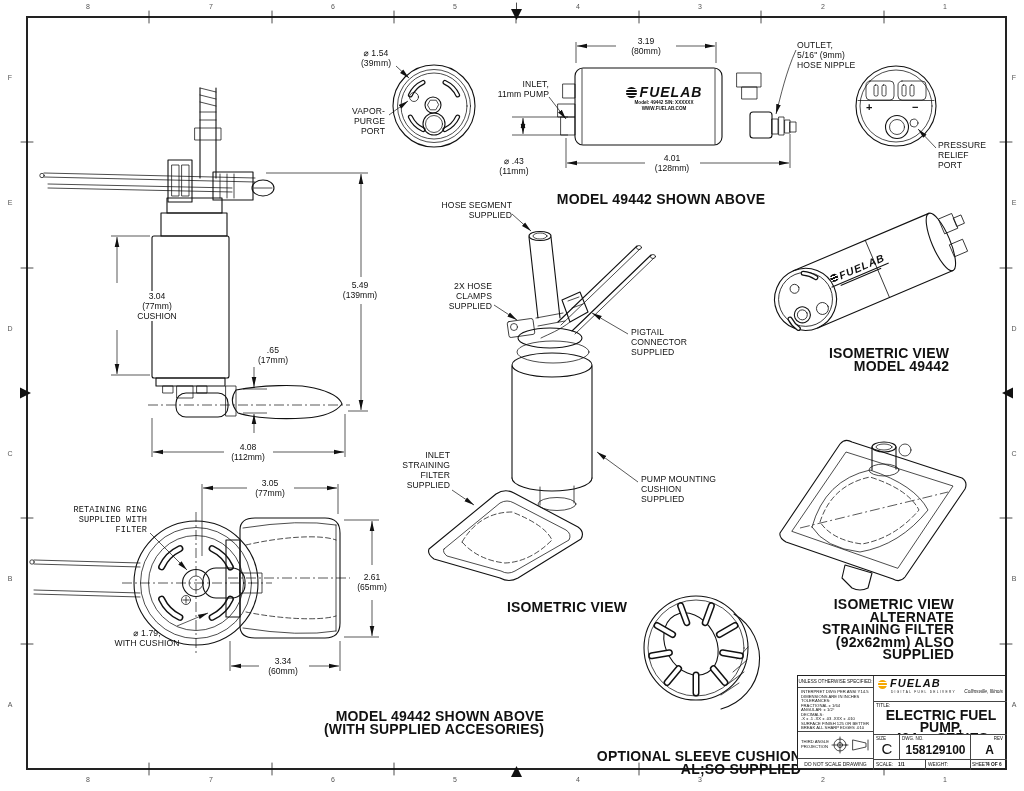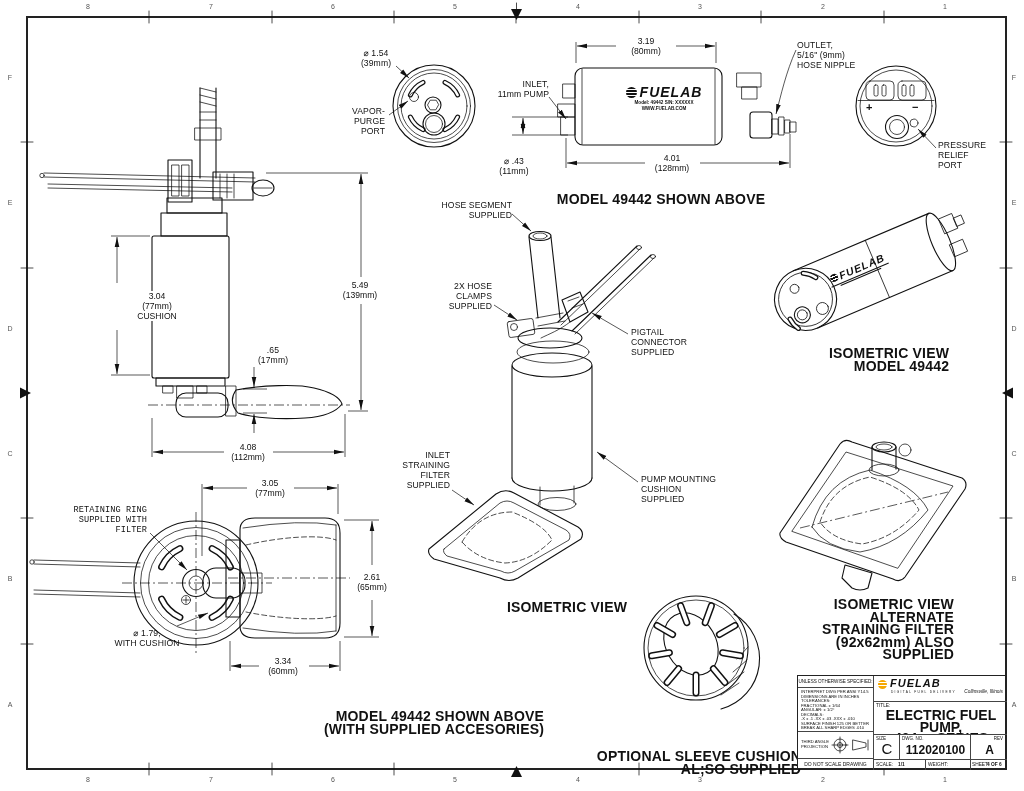--- a/index.html
+++ b/index.html
@@ -523,21 +523,21 @@
     <span style="position:absolute;left:2px;top:1px;font-size:4.8px;">TITLE:</span>
     <div style="position:absolute;left:0;top:8px;width:134px;text-align:center;font-size:14px;line-height:11.5px;font-weight:bold;white-space:pre-line;">ELECTRIC FUEL PUMP,
 494xx SERIES</div>
   </div>
   <div class="tc bL bT" style="left:75px;top:58px;width:26px;height:25px;">
     <span style="position:absolute;left:2px;top:1px;font-size:4.5px;">SIZE</span>
     <span style="position:absolute;left:0;top:5px;width:26px;text-align:center;font-size:15px;">C</span>
   </div>
   <div class="tc bL bT" style="left:101px;top:58px;width:71px;height:25px;">
     <span style="position:absolute;left:2px;top:1px;font-size:4.5px;">DWG. NO.</span>
-    <span style="position:absolute;left:0;top:8px;width:71px;text-align:center;font-size:12px;font-weight:bold;">112020100</span>
+    <span style="position:absolute;left:0;top:8px;width:71px;text-align:center;font-size:12px;font-weight:bold;">158129100</span>
   </div>
   <div class="tc bL bT" style="left:172px;top:58px;width:37px;height:25px;">
     <span style="position:absolute;right:4px;top:1px;font-size:4.5px;">REV</span>
     <span style="position:absolute;left:0;top:8px;width:37px;text-align:center;font-size:12px;font-weight:bold;">A</span>
   </div>
   <div class="tc bL bT" style="left:75px;top:83px;width:52px;height:11px;font-size:4.8px;line-height:10px;">
     <span style="position:absolute;left:2px;">SCALE:</span>
     <span style="position:absolute;left:24px;font-weight:bold;">1/1</span>
   </div>
   <div class="tc bL bT" style="left:127px;top:83px;width:45px;height:11px;font-size:4.8px;line-height:10px;">

